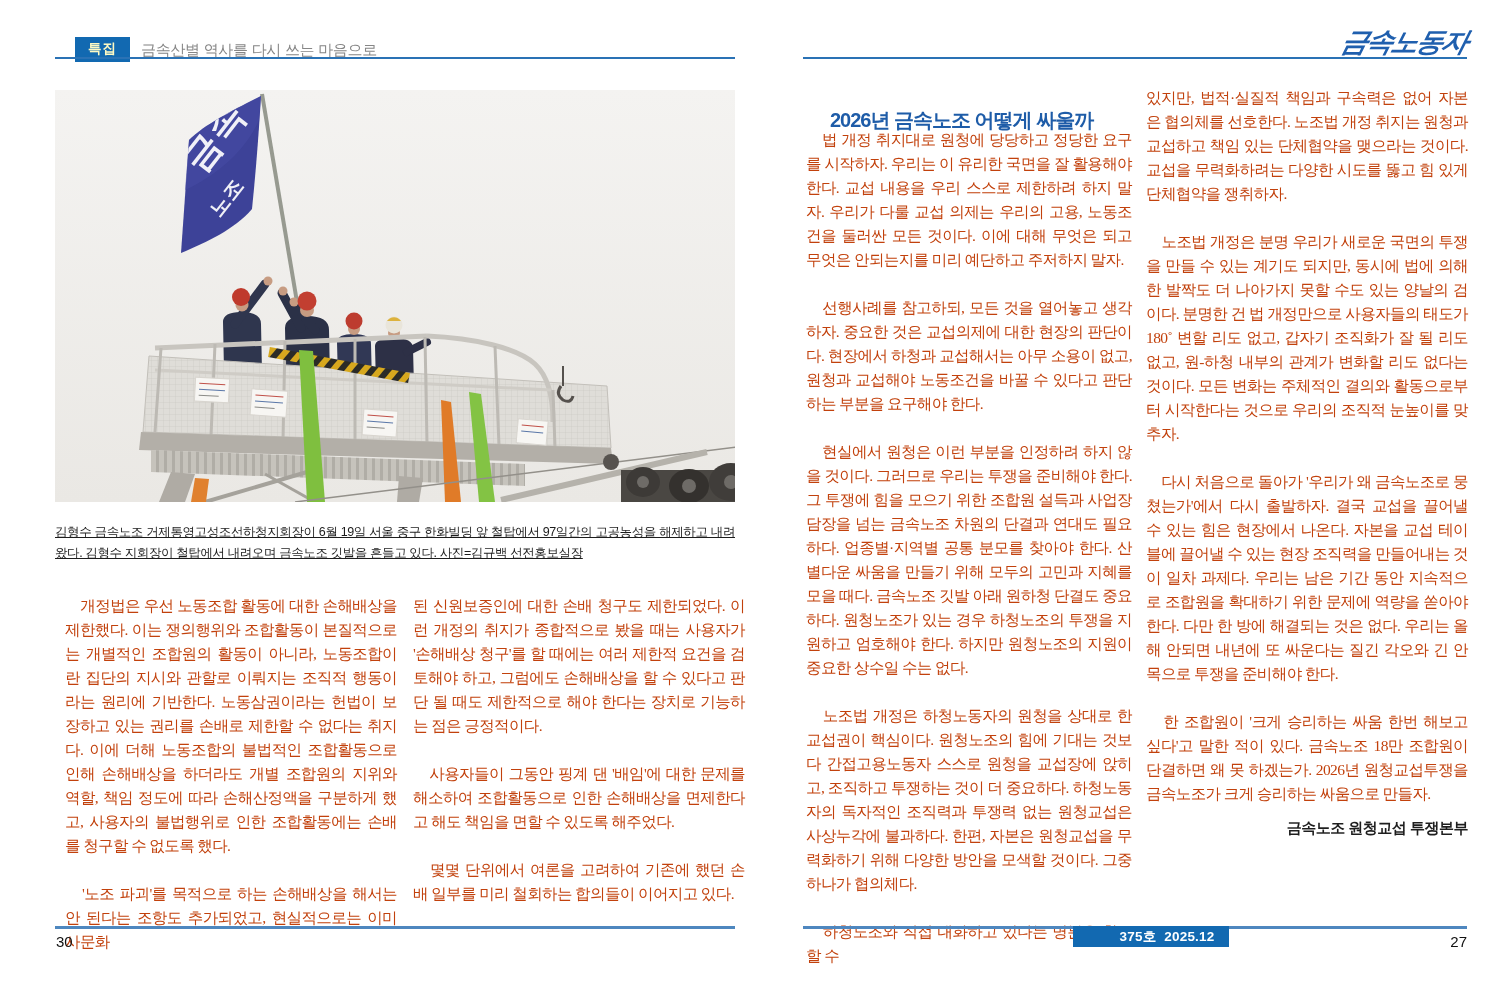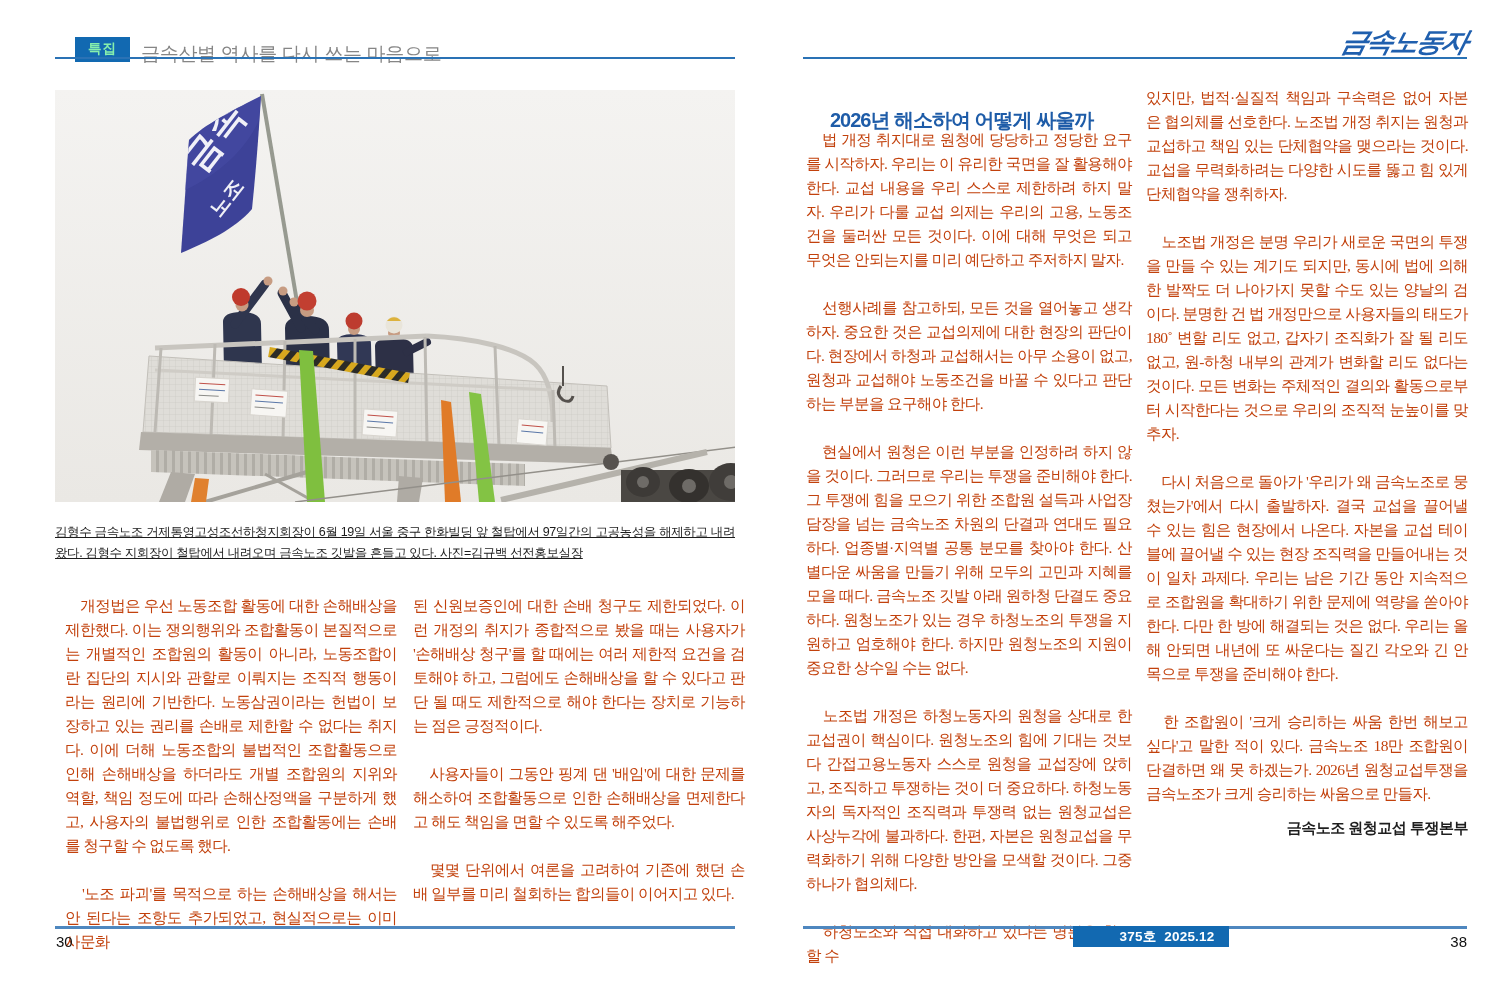--- a/index.html
+++ b/index.html
@@ -1,22 +1,22 @@
 <!DOCTYPE html>
 <html lang="ko"><head>
 <meta charset="utf-8">
 <style>
   html,body{margin:0;padding:0;background:#ffffff;}
   .spread{position:relative;width:1512px;height:983px;background:#fff;overflow:hidden;
           font-family:"Liberation Sans","DejaVu Sans",sans-serif;color:#222;}
 
   
-  .badge{position:absolute;left:75px;top:37px;background:#1269b1;color:#86efac;
+  .badge{position:absolute;left:75px;top:37px;background:#1269b1;color:#fef9c3;
          font-size:13.5px;font-weight:bold;padding:3px 13px 4px;letter-spacing:1px;}
-  .section-title{position:absolute;left:141px;top:41px;font-size:19px;color:#868686;letter-spacing:-0.3px;}
+  .section-title{position:absolute;left:141px;top:41px;font-size:15px;color:#868686;letter-spacing:-0.3px;}
   .rule{position:absolute;height:2px;background:#2a72b5;}
   .rule-header-left{left:55px;top:57px;width:680px;}
   .rule-header-right{left:803px;top:57px;width:664px;}
   .logo{position:absolute;right:45px;top:24px;color:#1f5fae;font-size:27px;font-weight:bold;
         font-style:italic;transform:skewX(-14deg);letter-spacing:-2px;white-space:nowrap;}
 
   
   .photo{position:absolute;left:55px;top:90px;width:680px;height:412px;}
   .caption{position:absolute;left:55px;top:509px;width:680px;font-size:12.5px;line-height:21px;
            color:#1c1c1c;letter-spacing:-0.4px;text-align:justify;text-decoration:underline;}
@@ -196,21 +196,21 @@
     <div class="col bodytext">　개정법은 우선 노동조합 활동에 대한 손해배상을 제한했다. 이는 쟁의행위와 조합활동이 본질적으로는 개별적인 조합원의 활동이 아니라, 노동조합이란 집단의 지시와 관할로 이뤄지는 조직적 행동이라는 원리에 기반한다. 노동삼권이라는 헌법이 보장하고 있는 권리를 손배로 제한할 수 없다는 취지다. 이에 더해 노동조합의 불법적인 조합활동으로 인해 손해배상을 하더라도 개별 조합원의 지위와 역할, 책임 정도에 따라 손해산정액을 구분하게 했고, 사용자의 불법행위로 인한 조합활동에는 손배를 청구할 수 없도록 했다.
 
 　'노조 파괴'를 목적으로 하는 손해배상을 해서는 안 된다는 조항도 추가되었고, 현실적으로는 이미 사문화</div>
     <div class="col bodytext">된 신원보증인에 대한 손배 청구도 제한되었다. 이런 개정의 취지가 종합적으로 봤을 때는 사용자가 '손해배상 청구'를 할 때에는 여러 제한적 요건을 검토해야 하고, 그럼에도 손해배상을 할 수 있다고 판단 될 때도 제한적으로 해야 한다는 장치로 기능하는 점은 긍정적이다.
 
 　사용자들이 그동안 핑계 댄 '배임'에 대한 문제를 해소하여 조합활동으로 인한 손해배상을 면제한다고 해도 책임을 면할 수 있도록 해주었다.
 
 　몇몇 단위에서 여론을 고려하여 기존에 했던 손배 일부를 미리 철회하는 합의들이 이어지고 있다.</div>
   </div>
 
-  <h2 class="headline">2026년 해소하여 어떻게 싸울까</h2>
+  <h2 class="headline">2026년 금속노조 어떻게 싸울까</h2>
   <div class="r-col1 bodytext">　법 개정 취지대로 원청에 당당하고 정당한 요구를 시작하자. 우리는 이 유리한 국면을 잘 활용해야 한다. 교섭 내용을 우리 스스로 제한하려 하지 말자. 우리가 다룰 교섭 의제는 우리의 고용, 노동조건을 둘러싼 모든 것이다. 이에 대해 무엇은 되고 무엇은 안되는지를 미리 예단하고 주저하지 말자.
 
 　선행사례를 참고하되, 모든 것을 열어놓고 생각하자. 중요한 것은 교섭의제에 대한 현장의 판단이다. 현장에서 하청과 교섭해서는 아무 소용이 없고, 원청과 교섭해야 노동조건을 바꿀 수 있다고 판단하는 부분을 요구해야 한다.
 
 　현실에서 원청은 이런 부분을 인정하려 하지 않을 것이다. 그러므로 우리는 투쟁을 준비해야 한다. 그 투쟁에 힘을 모으기 위한 조합원 설득과 사업장 담장을 넘는 금속노조 차원의 단결과 연대도 필요하다. 업종별·지역별 공통 분모를 찾아야 한다. 산별다운 싸움을 만들기 위해 모두의 고민과 지혜를 모을 때다. 금속노조 깃발 아래 원하청 단결도 중요하다. 원청노조가 있는 경우 하청노조의 투쟁을 지원하고 엄호해야 한다. 하지만 원청노조의 지원이 중요한 상수일 수는 없다.
 
 　노조법 개정은 하청노동자의 원청을 상대로 한 교섭권이 핵심이다. 원청노조의 힘에 기대는 것보다 간접고용노동자 스스로 원청을 교섭장에 앉히고, 조직하고 투쟁하는 것이 더 중요하다. 하청노동자의 독자적인 조직력과 투쟁력 없는 원청교섭은 사상누각에 불과하다. 한편, 자본은 원청교섭을 무력화하기 위해 다양한 방안을 모색할 것이다. 그중 하나가 협의체다.
 
 　하청노조와 직접 대화하고 있다는 명분을 확보할 수</div>
   <div class="r-col2">
@@ -221,15 +221,15 @@
 　다시 처음으로 돌아가 '우리가 왜 금속노조로 뭉쳤는가'에서 다시 출발하자. 결국 교섭을 끌어낼 수 있는 힘은 현장에서 나온다. 자본을 교섭 테이블에 끌어낼 수 있는 현장 조직력을 만들어내는 것이 일차 과제다. 우리는 남은 기간 동안 지속적으로 조합원을 확대하기 위한 문제에 역량을 쏟아야 한다. 다만 한 방에 해결되는 것은 없다. 우리는 올해 안되면 내년에 또 싸운다는 질긴 각오와 긴 안목으로 투쟁을 준비해야 한다.
 
 　한 조합원이 '크게 승리하는 싸움 한번 해보고 싶다'고 말한 적이 있다. 금속노조 18만 조합원이 단결하면 왜 못 하겠는가. 2026년 원청교섭투쟁을 금속노조가 크게 승리하는 싸움으로 만들자.</div>
     <div class="byline">금속노조 원청교섭 투쟁본부</div>
   </div>
 
   <div class="rule rule-footer-left"></div>
   <div class="rule rule-footer-right"></div>
   <span class="pageno pageno-left">30</span>
   <div class="issue-box">375호  2025.12</div>
-  <span class="pageno pageno-right">38</span>
+  <span class="pageno pageno-right">27</span>
 
 </div>
 
 </body></html>

